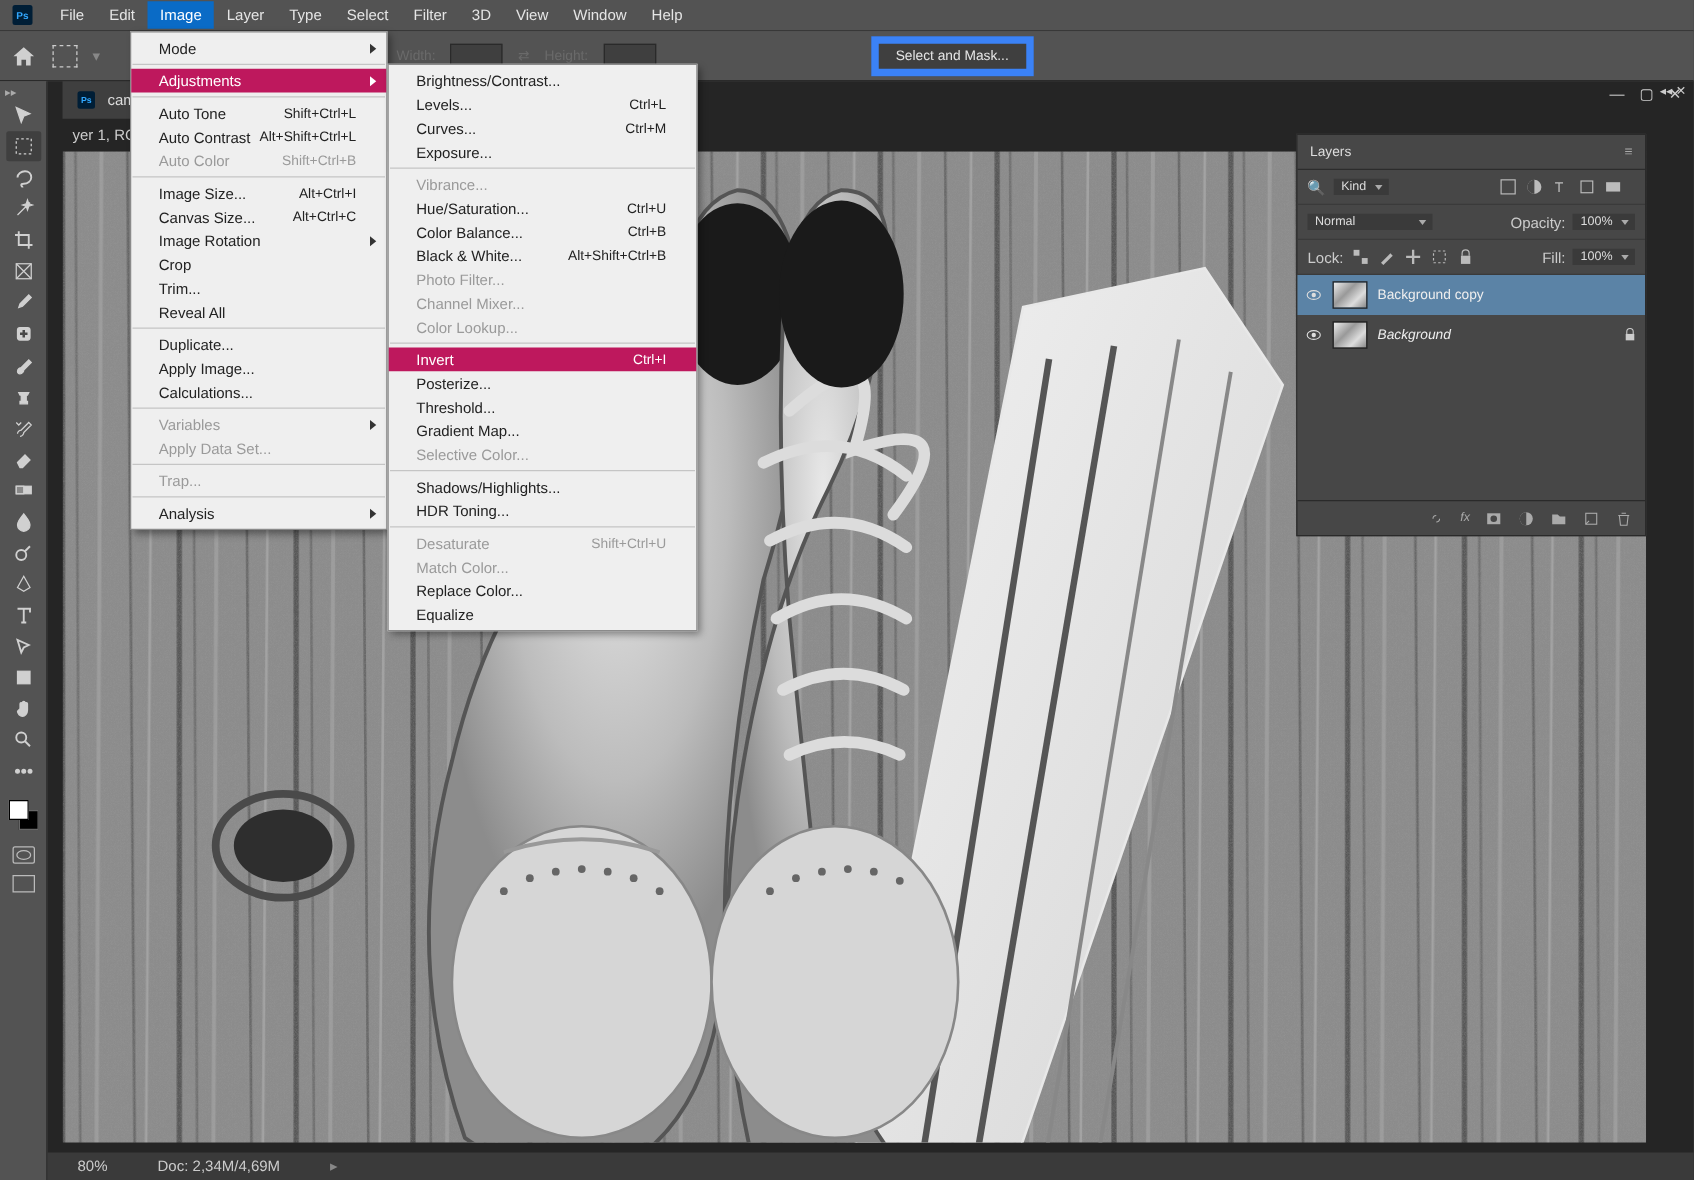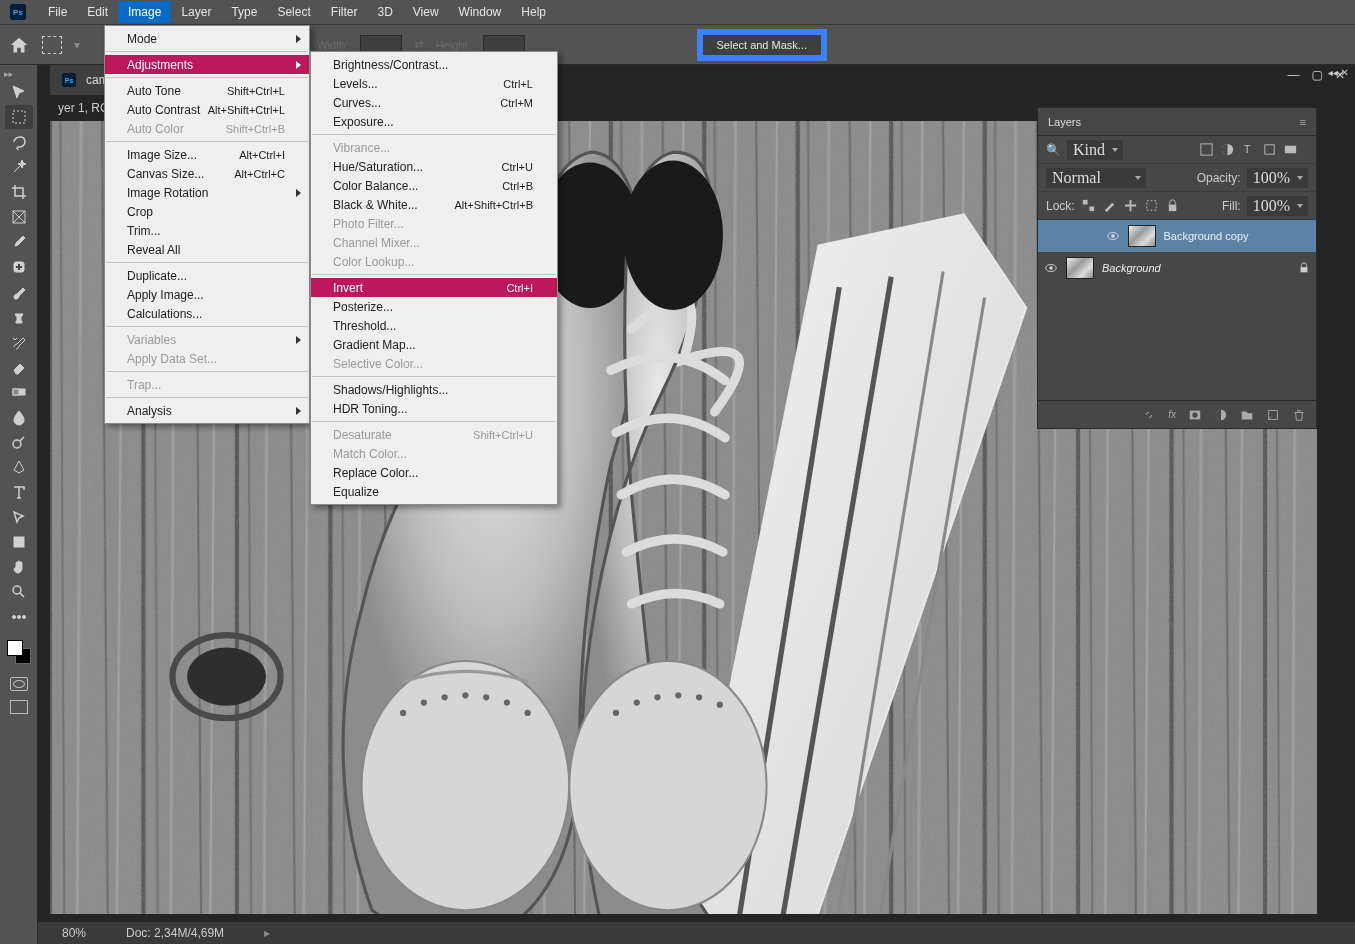--- a/index.html
+++ b/index.html
@@ -50,26 +50,26 @@
 
 .status { position:absolute; bottom:0; left:0; right:0; height:22px; background:#3a3a3a; display:flex; align-items:center; padding-left:24px; gap:40px; color:#ccc; font-size:11px; }
 
 
 .rpanel { width:280px; position:absolute; top:42px; right:38px; background:#474747; border:1px solid #2a2a2a; display:flex; flex-direction:column; }
 .rtabs { height:28px; display:flex; align-items:center; padding:0 10px; border-bottom:1px solid #2c2c2c; }
 .rtabs span { color:#ddd; font-size:11px; }
 .rtabs .mnu { margin-left:auto; color:#aaa; }
 .rrow { height:28px; display:flex; align-items:center; padding:0 8px; gap:6px; border-bottom:1px solid #3a3a3a; font-size:11px; }
 .rrow .lab { color:#ccc; }
-.sel2b { background:#3a3a3a; padding:1px 18px 1px 6px; position:relative; color:#ddd; font-size:16px;font-family:Liberation Serif, serif; }
+.sel2b { background:#3a3a3a; padding:1px 18px 1px 6px; position:relative; color:#ddd; font-size:10px; }
 .sel2b:after { content:""; position:absolute; right:5px; top:50%; border-left:3px solid transparent; border-right:3px solid transparent; border-top:4px solid #aaa; transform:translateY(-50%); }
 .ic13 { width:15px; height:15px; fill:#bbb; }
 .layerlist { flex:1; background:#474747; min-height:180px; }
 .lrow { height:32px; display:flex; align-items:center; padding:0 6px; gap:8px; }
-.lrow.selrow { background:#5b83a6;justify-content:center; }
+.lrow.selrow { background:#5b83a6; }
 .eye { width:14px; height:14px; }
 .thumb { width:28px; height:22px; background:linear-gradient(135deg,#eee 0%,#999 40%,#ddd 70%,#888 100%); border:1px solid #222; }
 .lname { color:#eee; font-size:11px; }
 .lname.it { font-style:italic; }
 .lock { margin-left:auto; width:12px; height:12px; }
 .rfoot { height:28px; display:flex; align-items:center; justify-content:flex-end; gap:12px; padding:4px 10px; border-top:1px solid #2a2a2a; }
 .rfoot svg { width:14px; height:14px; fill:#aaa; }
 .rfoot span { color:#aaa; font-size:10px; font-style:italic; }
 
 

